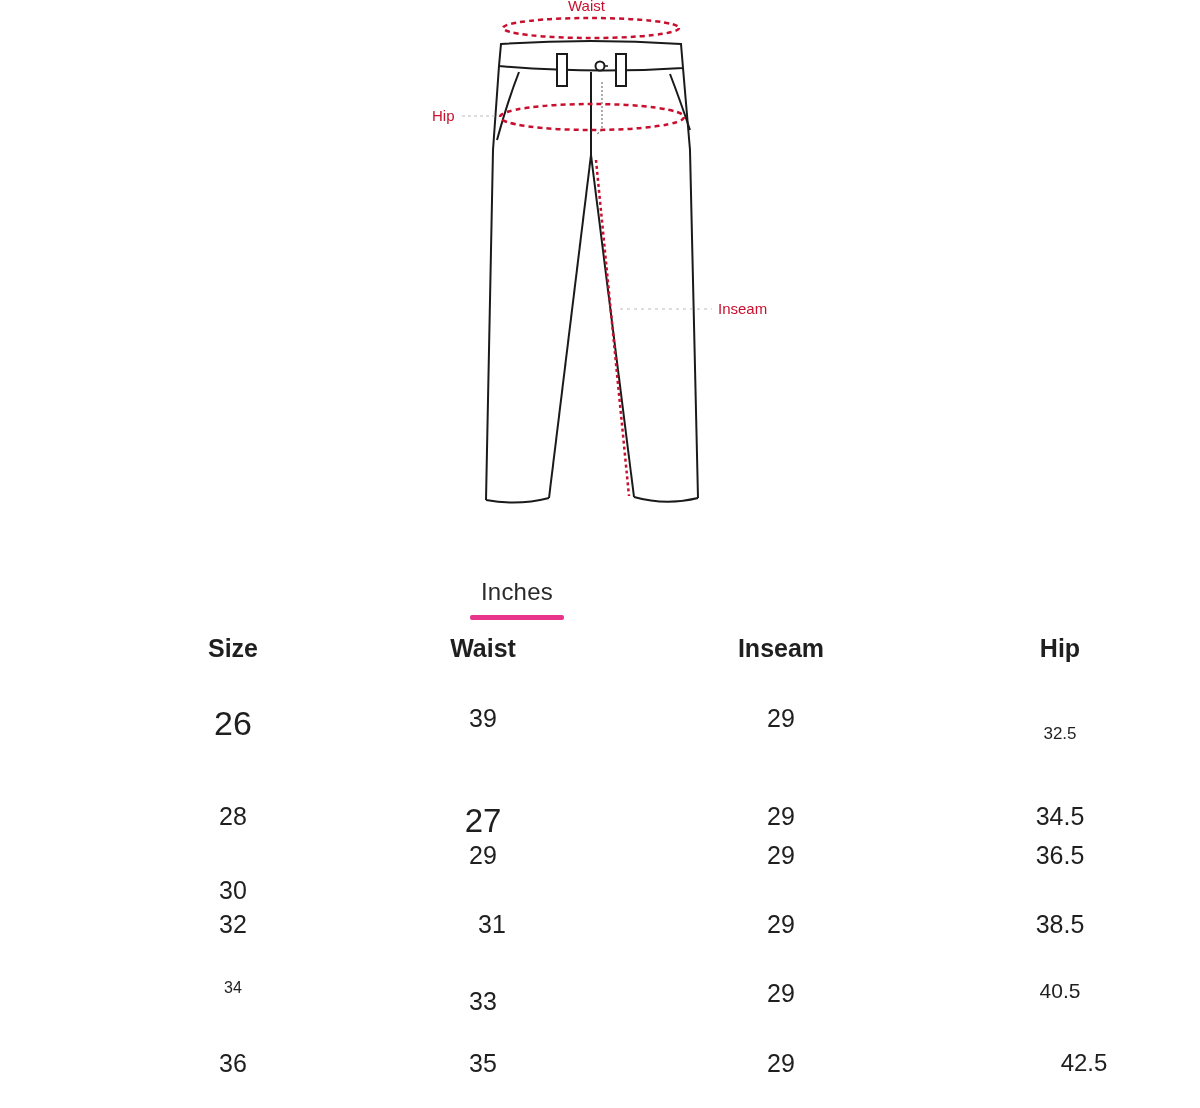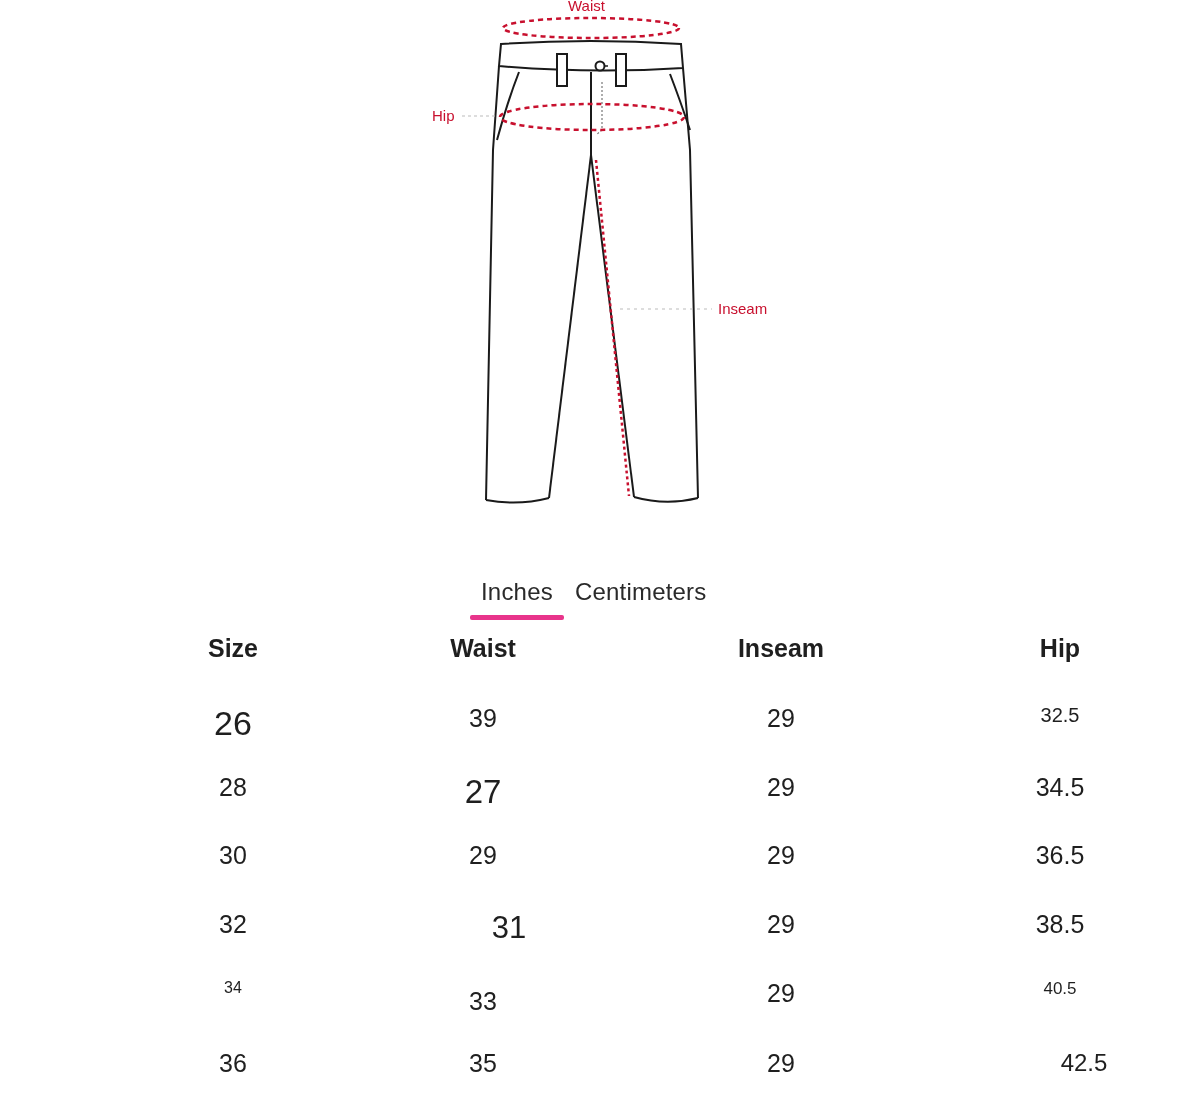--- a/index.html
+++ b/index.html
@@ -120,64 +120,63 @@
     <line x1="620" y1="309" x2="712" y2="309" stroke="#bbb" stroke-width="1" stroke-dasharray="3 4"></line>
   </svg>
 
   <span class="measure-label label-waist">Waist</span>
   <span class="measure-label label-hip">Hip</span>
   <span class="measure-label label-inseam">Inseam</span>
 </div>
 
 <div class="unit-tabs">
   <div class="tab active">Inches</div>
-  <div class="tab">Centimeters</div>
 </div>
 
 <div>
   <div class="row" style="top:634px;">
     <span class="cell" style="left:233px; font-size:25px; font-weight:bold;">Size</span>
     <span class="cell" style="left:483px; font-size:25px; font-weight:bold;">Waist</span>
     <span class="cell" style="left:781px; font-size:25px; font-weight:bold;">Inseam</span>
     <span class="cell" style="left:1060px; font-size:25px; font-weight:bold;">Hip</span>
   </div>
 
   <div class="row" style="top:704px;">
     <span class="cell" style="left:233px; font-size:34px;">26</span>
     <span class="cell" style="left:483px; font-size:25px;">39</span>
     <span class="cell" style="left:781px; font-size:25px;">29</span>
-    <span class="cell" style="left:1060px; font-size:20px;">32.5</span>
+    <span class="cell" style="left:1060px; font-size:17px;margin-top:20px;">32.5</span>
   </div>
 
-  <div class="row" style="top:773px;padding-left:12px;">
+  <div class="row" style="top:802px;padding-left:12px;">
     <span class="cell" style="left:233px; font-size:25px;">28</span>
     <span class="cell" style="left:483px; font-size:33px;">27</span>
     <span class="cell" style="left:781px; font-size:25px;">29</span>
     <span class="cell" style="left:1060px; font-size:25px;">34.5</span>
   </div>
 
   <div class="row" style="top:841px;">
-    <span class="cell" style="left:233px; font-size:25px;">30</span>
+    <span class="cell" style="left:233px; font-size:25px;margin-top:35px;">30</span>
     <span class="cell" style="left:483px; font-size:25px;">29</span>
     <span class="cell" style="left:781px; font-size:25px;">29</span>
     <span class="cell" style="left:1060px; font-size:25px;">36.5</span>
   </div>
 
   <div class="row" style="top:910px;">
     <span class="cell" style="left:233px; font-size:25px;">32</span>
-    <span class="cell" style="left:509px; font-size:31px;">31</span>
+    <span class="cell" style="left:492px; font-size:25px;">31</span>
     <span class="cell" style="left:781px; font-size:25px;">29</span>
     <span class="cell" style="left:1060px; font-size:25px;">38.5</span>
   </div>
 
   <div class="row" style="top:979px;">
     <span class="cell" style="left:233px; font-size:16px;">34</span>
     <span class="cell" style="left:483px; font-size:25px;margin-top:8px;">33</span>
     <span class="cell" style="left:781px; font-size:25px;">29</span>
-    <span class="cell" style="left:1060px; font-size:17px;">40.5</span>
+    <span class="cell" style="left:1060px; font-size:21px;">40.5</span>
   </div>
 
   <div class="row" style="top:1049px;">
     <span class="cell" style="left:233px; font-size:25px;">36</span>
     <span class="cell" style="left:483px; font-size:25px;">35</span>
     <span class="cell" style="left:781px; font-size:25px;">29</span>
     <span class="cell" style="left:1084px; font-size:24px;">42.5</span>
   </div>
 </div>
 

